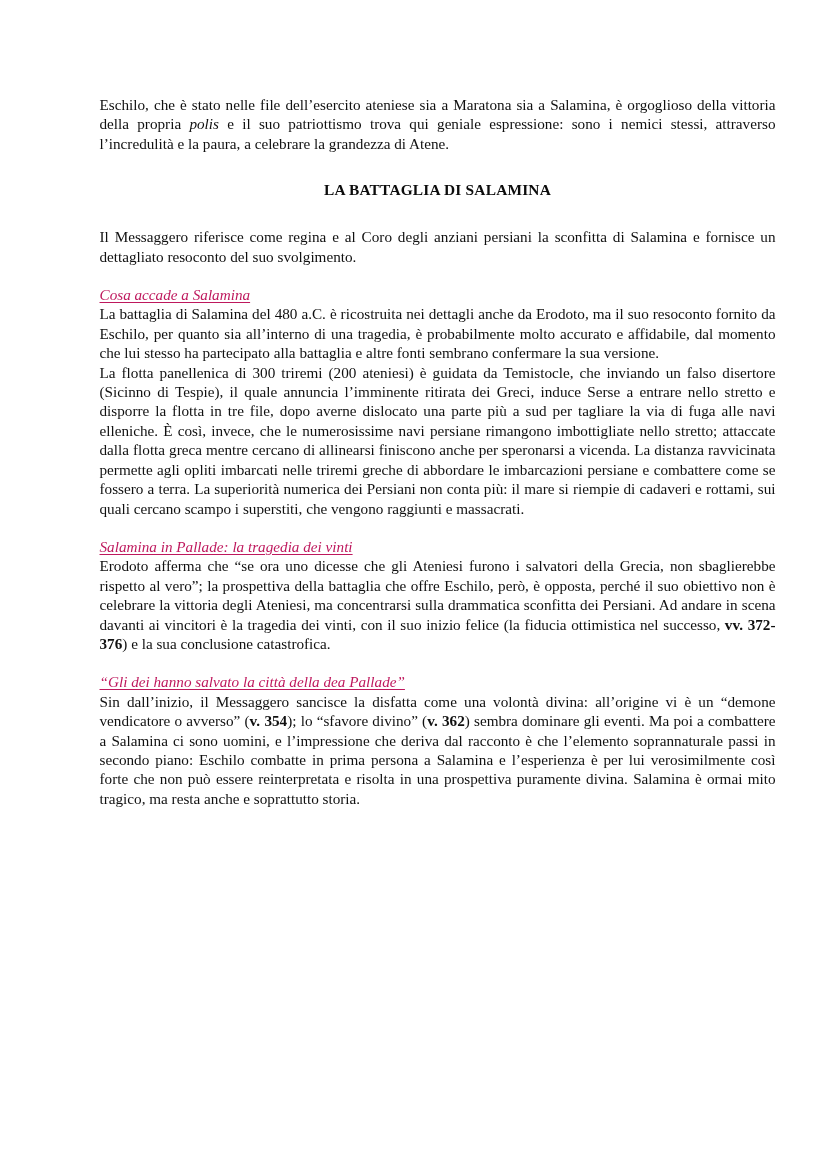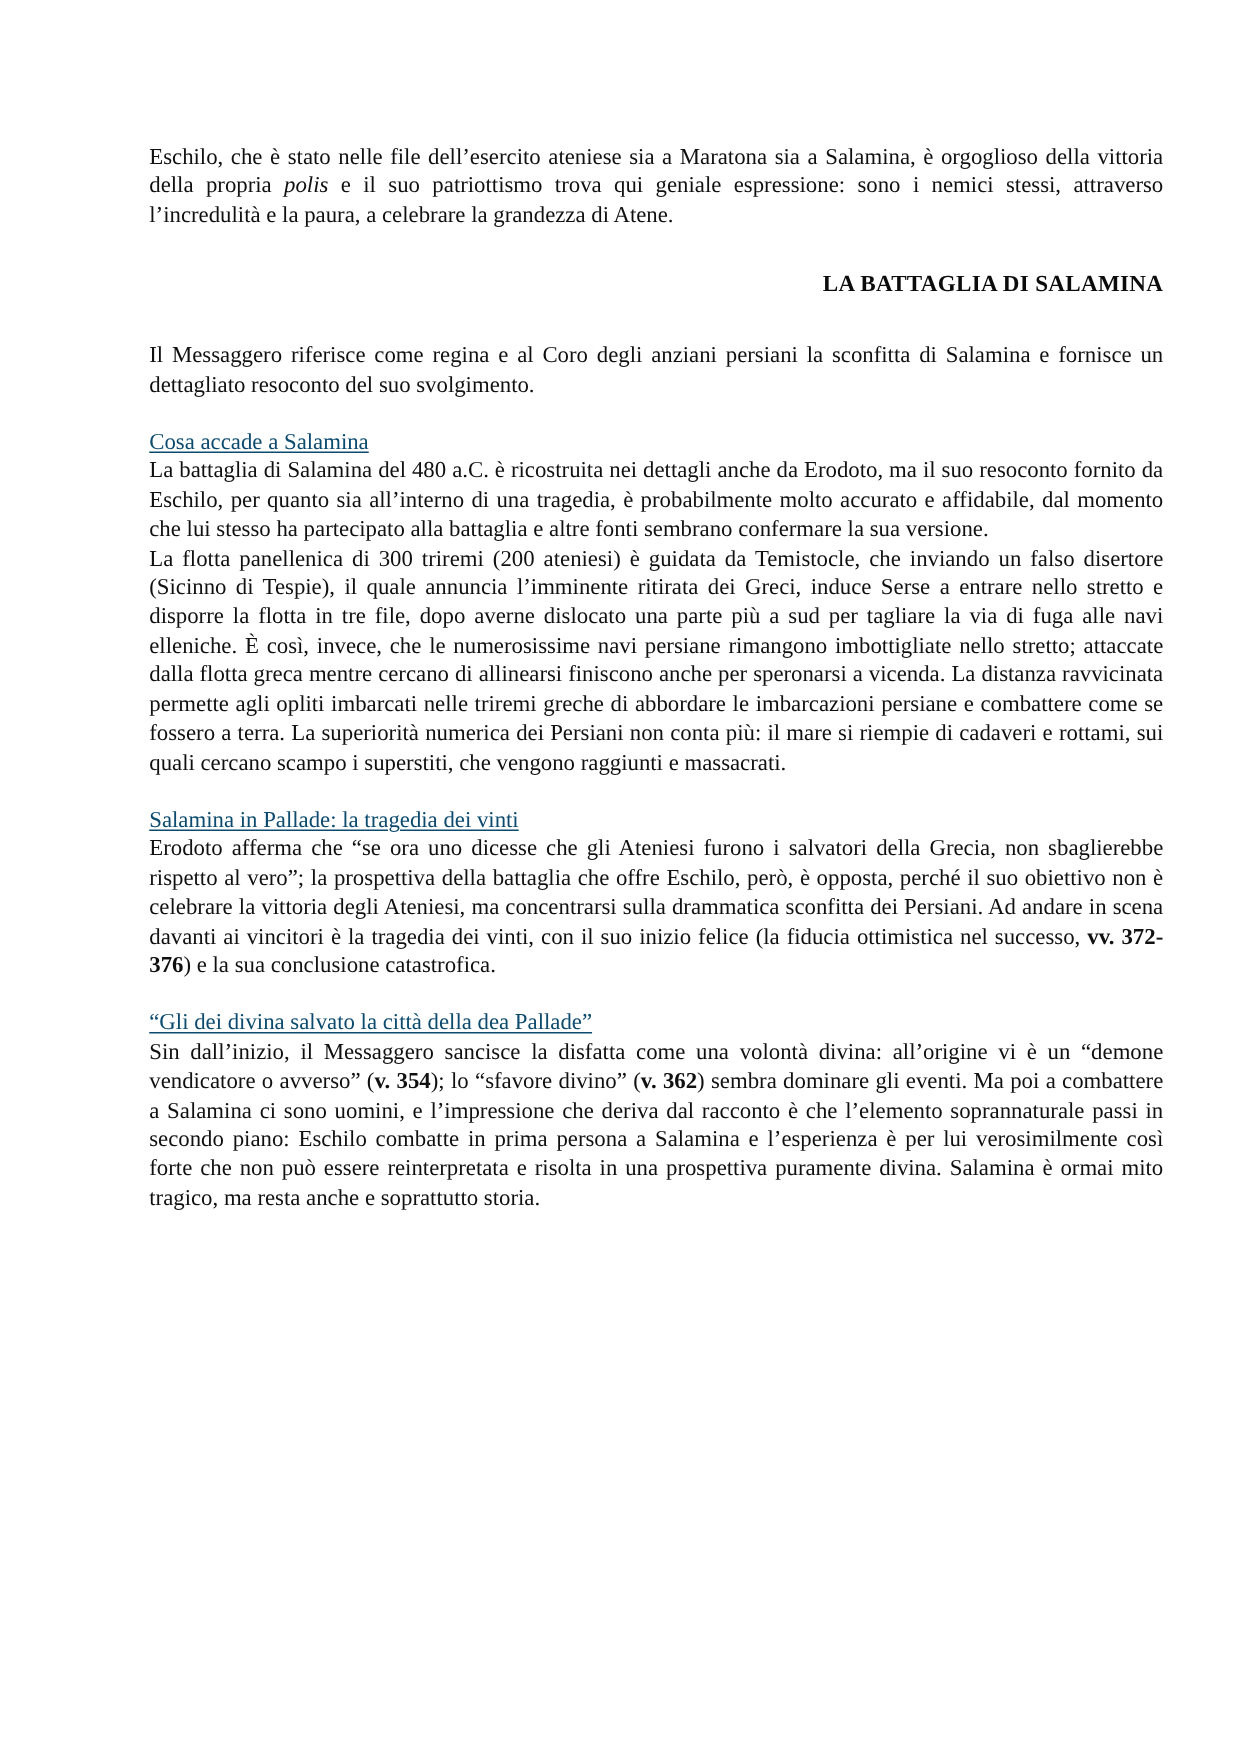--- a/index.html
+++ b/index.html
@@ -34,35 +34,36 @@
     hyphens: none;
   }
   .gap-lg { height: 27px; }
   .gap-md { height: 19px; }
 
   h1.doc-heading {
     margin: 0;
     font-size: 15.4px;
     line-height: 20px;
     font-weight: bold;
-    text-align: right;
+    text-align: center;
     letter-spacing: 0.2px;
     color: #0c0c0c;
     font-family: "Liberation Serif", "DejaVu Serif", serif;
   }
   h2.sub-heading {
     margin: 0;
     font-size: 15.2px;
     line-height: 19.4px;
     font-weight: normal;
     text-align: left;
     text-decoration: underline;
     text-underline-offset: 2px;
     text-decoration-thickness: 1px;
-    color: #0c4a6e;
+    color: #be185d;
+    font-style: italic;
   }
   em.it { font-style: italic; }
   strong.bd { font-weight: bold; }
 </style>
 </head>
 <body>
 
 <div class="page">
   <div class="content">
 
@@ -85,18 +86,18 @@
     <p class="body-par">La flotta panellenica di 300 triremi (200 ateniesi) è guidata da Temistocle, che inviando un falso disertore (Sicinno di Tespie), il quale annuncia l’imminente ritirata dei Greci, induce Serse a entrare nello stretto e disporre la flotta in tre file, dopo averne dislocato una parte più a sud per tagliare la via di fuga alle navi elleniche. È così, invece, che le numerosissime navi persiane rimangono imbottigliate nello stretto; attaccate dalla flotta greca mentre cercano di allinearsi finiscono anche per speronarsi a vicenda. La distanza ravvicinata permette agli opliti imbarcati nelle triremi greche di abbordare le imbarcazioni persiane e combattere come se fossero a terra. La superiorità numerica dei Persiani non conta più: il mare si riempie di cadaveri e rottami, sui quali cercano scampo i superstiti, che vengono raggiunti e massacrati.</p>
 
     <div class="gap-md"></div>
 
     <h2 class="sub-heading">Salamina in Pallade: la tragedia dei vinti</h2>
 
     <p class="body-par"><span>Erodoto afferma che “se ora uno dicesse che gli Ateniesi furono i salvatori della Grecia, non sbaglierebbe rispetto al vero”; la prospettiva della battaglia che offre Eschilo, però, è opposta, perché il suo obiettivo non è celebrare la vittoria degli Ateniesi, ma concentrarsi sulla drammatica sconfitta dei Persiani. Ad andare in scena davanti ai vincitori è la tragedia dei vinti, con il suo inizio felice (la fiducia ottimistica nel successo, </span><strong class="bd">vv. 372-376</strong><span>) e la sua conclusione catastrofica.</span></p>
 
     <div class="gap-md"></div>
 
-    <h2 class="sub-heading">“Gli dei divina salvato la città della dea Pallade”</h2>
+    <h2 class="sub-heading">“Gli dei hanno salvato la città della dea Pallade”</h2>
 
     <p class="body-par"><span>Sin dall’inizio, il Messaggero sancisce la disfatta come una volontà divina: all’origine vi è un “demone vendicatore o avverso” (</span><strong class="bd">v. 354</strong><span>); lo “sfavore divino” (</span><strong class="bd">v. 362</strong><span>) sembra dominare gli eventi. Ma poi a combattere a Salamina ci sono uomini, e l’impressione che deriva dal racconto è che l’elemento soprannaturale passi in secondo piano: Eschilo combatte in prima persona a Salamina e l’esperienza è per lui verosimilmente così forte che non può essere reinterpretata e risolta in una prospettiva puramente divina. Salamina è ormai mito tragico, ma resta anche e soprattutto storia.</span></p>
 
   </div>
 </div>
 
 </body></html>

